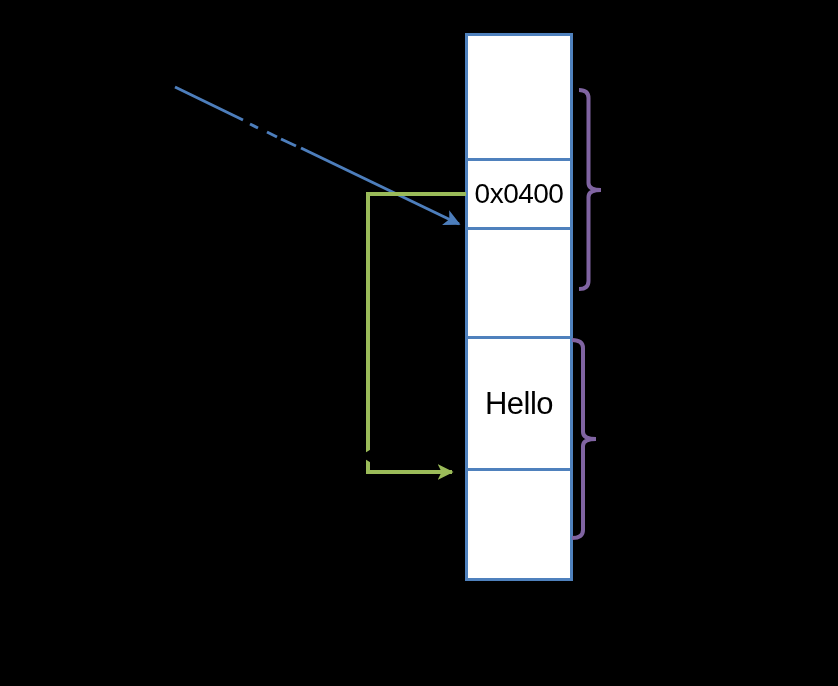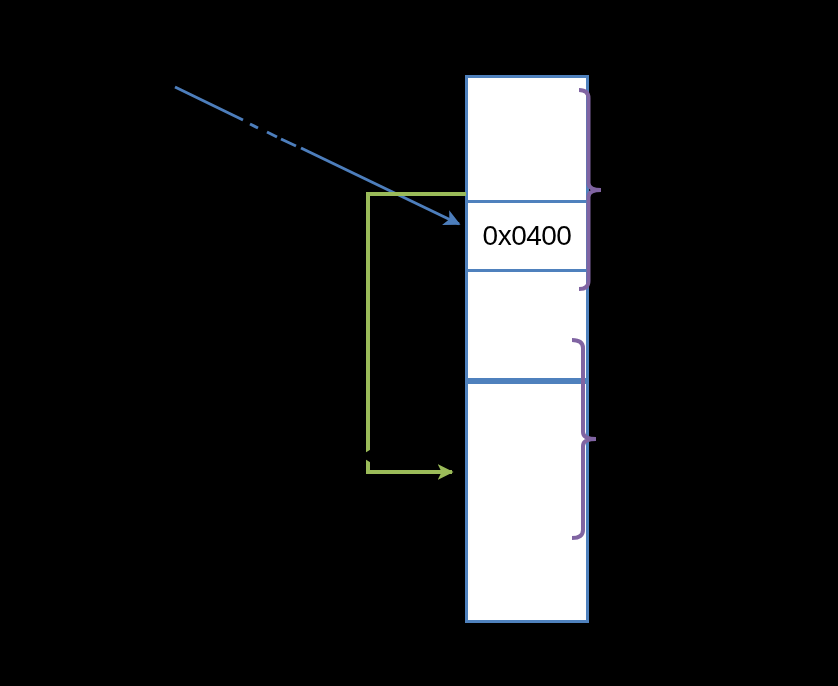--- a/index.html
+++ b/index.html
@@ -9,28 +9,27 @@
     height: 686px;
     background: #000000;
     overflow: hidden;
     font-family: "Liberation Sans", sans-serif;
   }
   
   .mem-column {
     position: absolute;
     left: 465px;
     top: 33px;
-    width: 124px;
+    width: 108px;
     height: 548px;
     box-sizing: border-box;
     border: 3.5px solid #4f81bd;
     background: #ffffff;
     display: flex;
     flex-direction: column;
-    margin-top: 42px;
   }
   .cell {
     background: #ffffff;
     display: flex;
     align-items: center;
     justify-content: center;
     color: #000000;
     letter-spacing: -0.5px;
   }
   .divider { height: 3px; background: #4f81bd; flex: none; }
@@ -57,20 +56,23 @@
     </div>
     <div class="divider"></div>
     <div class="cell c2">
       <span>0x0400</span>
     </div>
     <div class="divider"></div>
     <div class="cell c3">
       <span></span>
     </div>
     <div class="divider"></div>
+    <div class="cell c4">
+      <span>Hello</span>
+    </div>
     <div class="divider"></div>
     <div class="cell c5">
       <span></span>
     </div>
   </div>
 
   <svg class="overlay-svg" viewBox="0 0 838 686" xmlns="http://www.w3.org/2000/svg">
     <defs>
       <marker id="arrowBlue" viewBox="0 0 10 10" refX="9" refY="5" markerWidth="5.5" markerHeight="5.5" orient="auto">
         <path d="M0,0 L10,5 L0,10 L2.5,5 Z" fill="#4d7ebc"></path>

